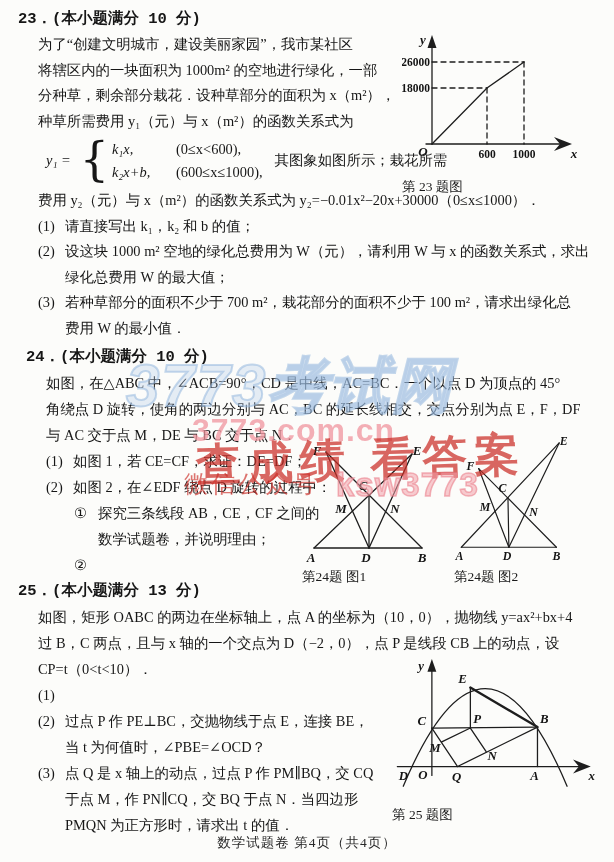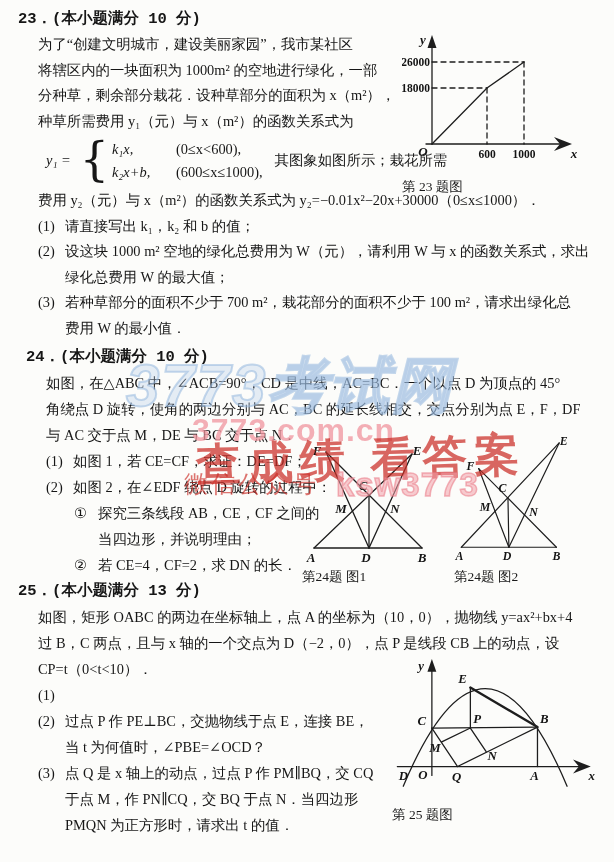--- a/index.html
+++ b/index.html
@@ -199,28 +199,25 @@
       <div class="item">
         <span class="inum">(2)</span>
         <span class="ilines">
           <span class="line">如图 2，在∠EDF 绕点 D 旋转的过程中：</span>
         </span>
       </div>
       <div class="item sub">
         <span class="inum">①</span>
         <span class="ilines">
           <span class="line">探究三条线段 AB，CE，CF 之间的</span>
-          <span class="line">当四边形，并说明理由；</span>
+          <span class="line">数学试题卷，并说明理由；</span>
         </span>
       </div>
       <div class="item sub">
         <span class="inum">②</span>
-        <span class="ilines">
-          <span class="line">若 CE=4，CF=2，求 DN 的长．</span>
-        </span>
       </div>
     </div>
   </div>
 
   <div class="section" id="q25">
     <div class="qheader">
       <span>25．</span><span>(本小题满分 13 分)</span>
     </div>
     <div class="qbody">
       <div class="line">如图，矩形 OABC 的两边在坐标轴上，点 A 的坐标为（10，0），抛物线 y=ax²+bx+4</div>
@@ -274,20 +271,21 @@
         <span class="inum">(3)</span>
         <span class="ilines">
           <span class="line">点 Q 是 x 轴上的动点，过点 P 作 PM∥BQ，交 CQ</span>
           <span class="line">于点 M，作 PN∥CQ，交 BQ 于点 N．当四边形</span>
           <span class="line">PMQN 为正方形时，请求出 t 的值．</span>
         </span>
       </div>
     </div>
   </div>
 
+  <div class="footer">数学试题卷 第4页（共4页）</div>
 
   <div>
     <div class="wm wm-site">3773考试网</div>
     <div class="wm wm-url">3773.com.cn</div>
     <div class="wm wm-slogan">查成绩 看答案</div>
     <div class="wm wm-wechat">
       <span>微信公众号</span>
       <span class="wid">ksw3773</span>
     </div>
   </div>

